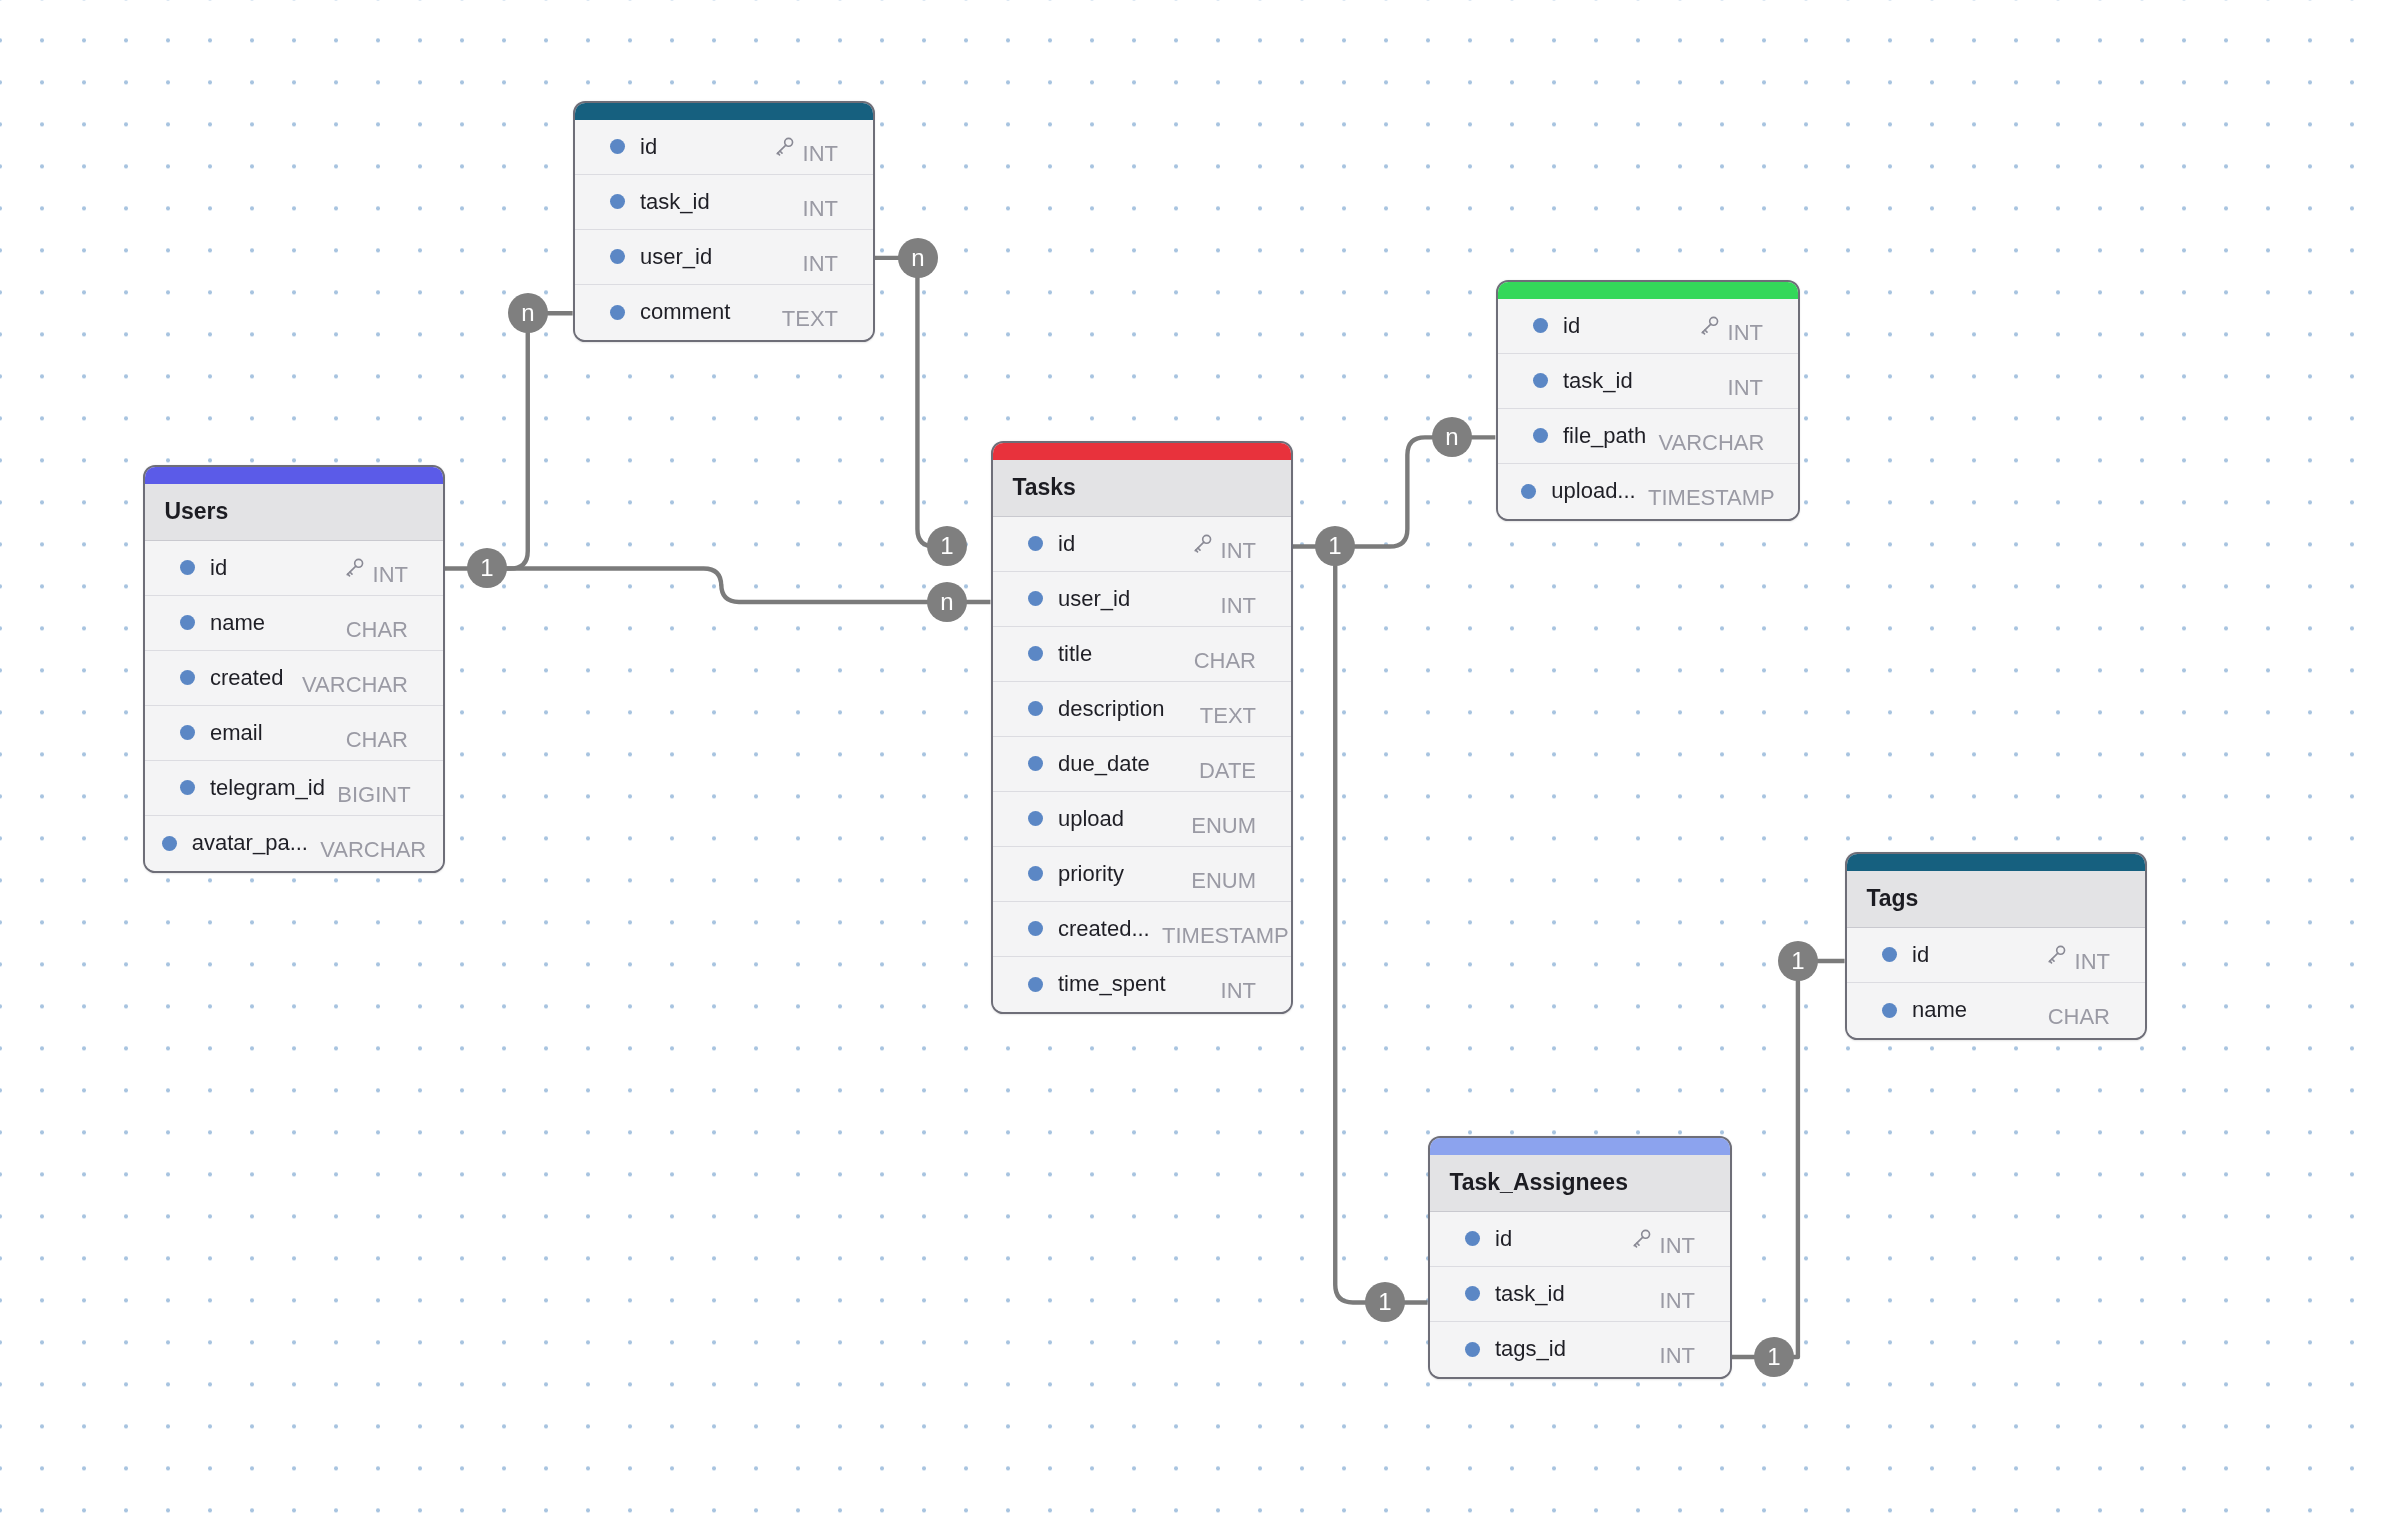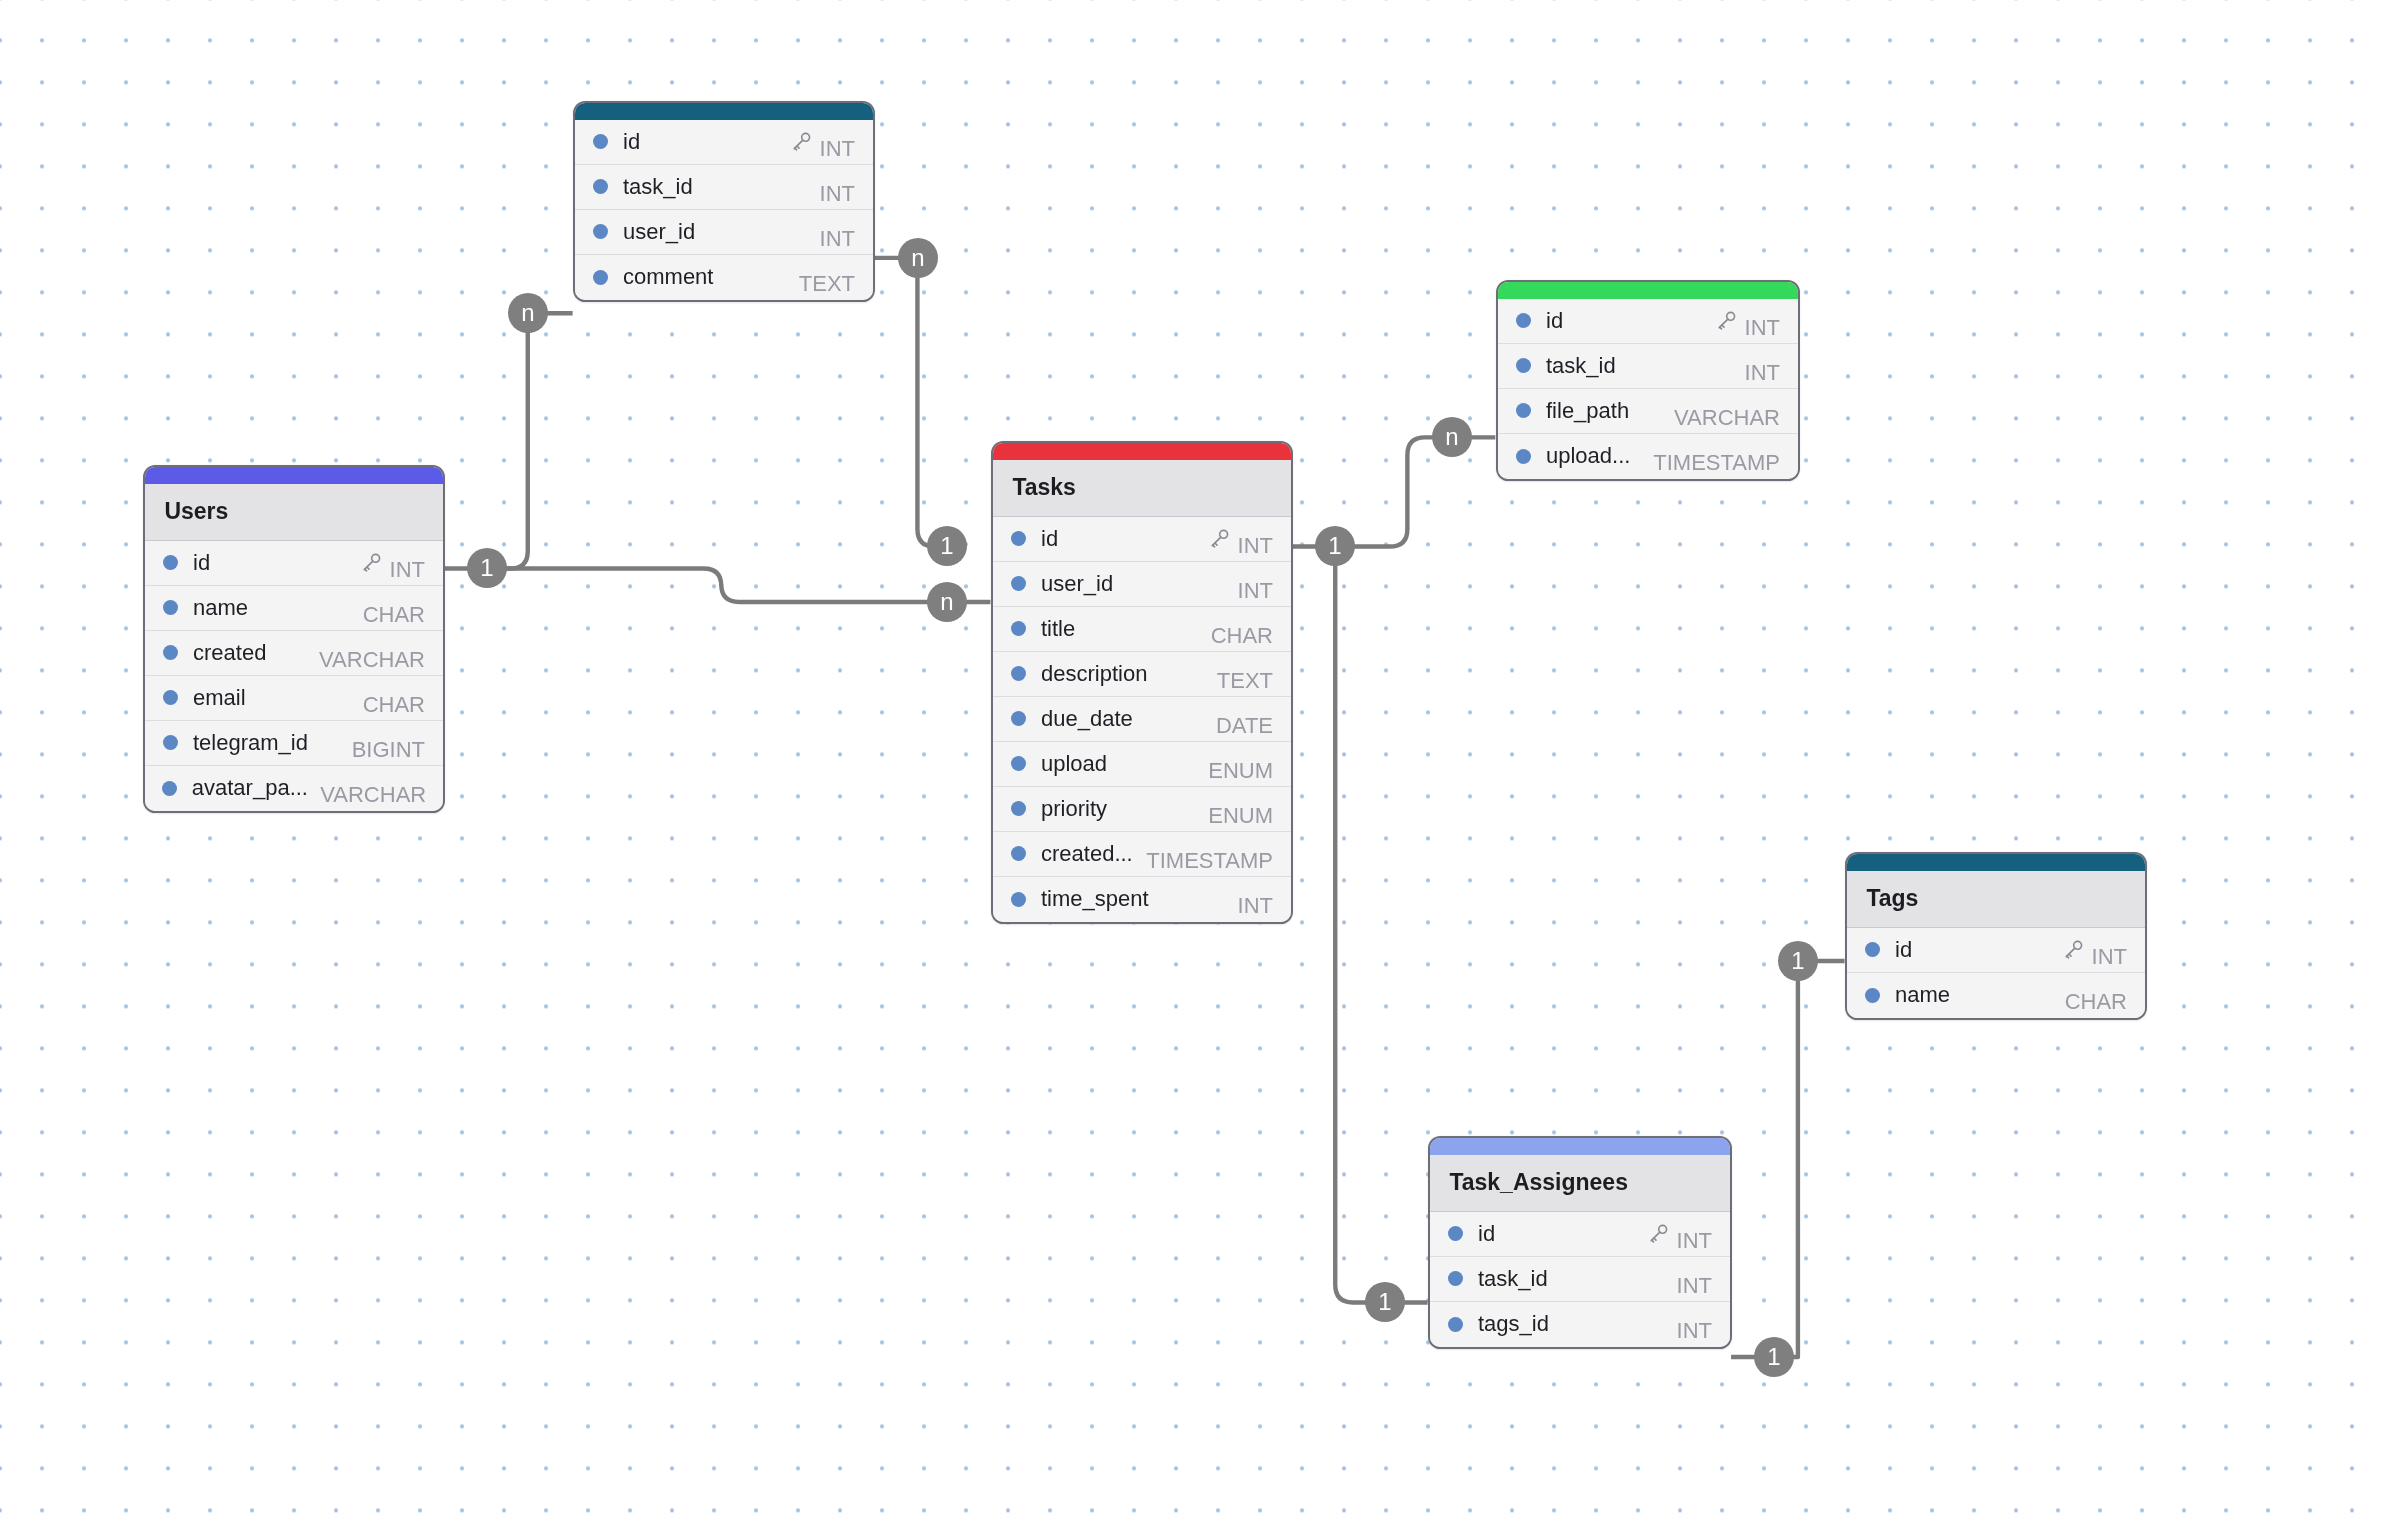--- a/index.html
+++ b/index.html
@@ -76,22 +76,22 @@
     color: #1c1c22;
     font-size: 23px;
     font-weight: bold;
     padding: 14px 19.4px 15px 19.4px;
     border-bottom: 1.8px solid #c9c9cf;
     white-space: nowrap;
   }
   .attr-row {
     display: flex;
     align-items: center;
-    padding: 0 18px;
-    height: 45px;
+    padding: 0 35px;
+    height: 55px;
     border-bottom: 1.8px solid #dcdce1;
     background: #f4f4f5;
     box-sizing: border-box;
   }
   .attr-row:last-child {
     border-bottom: none;
     justify-content: center;
   }
   .attr-dot {
     width: 15px;

